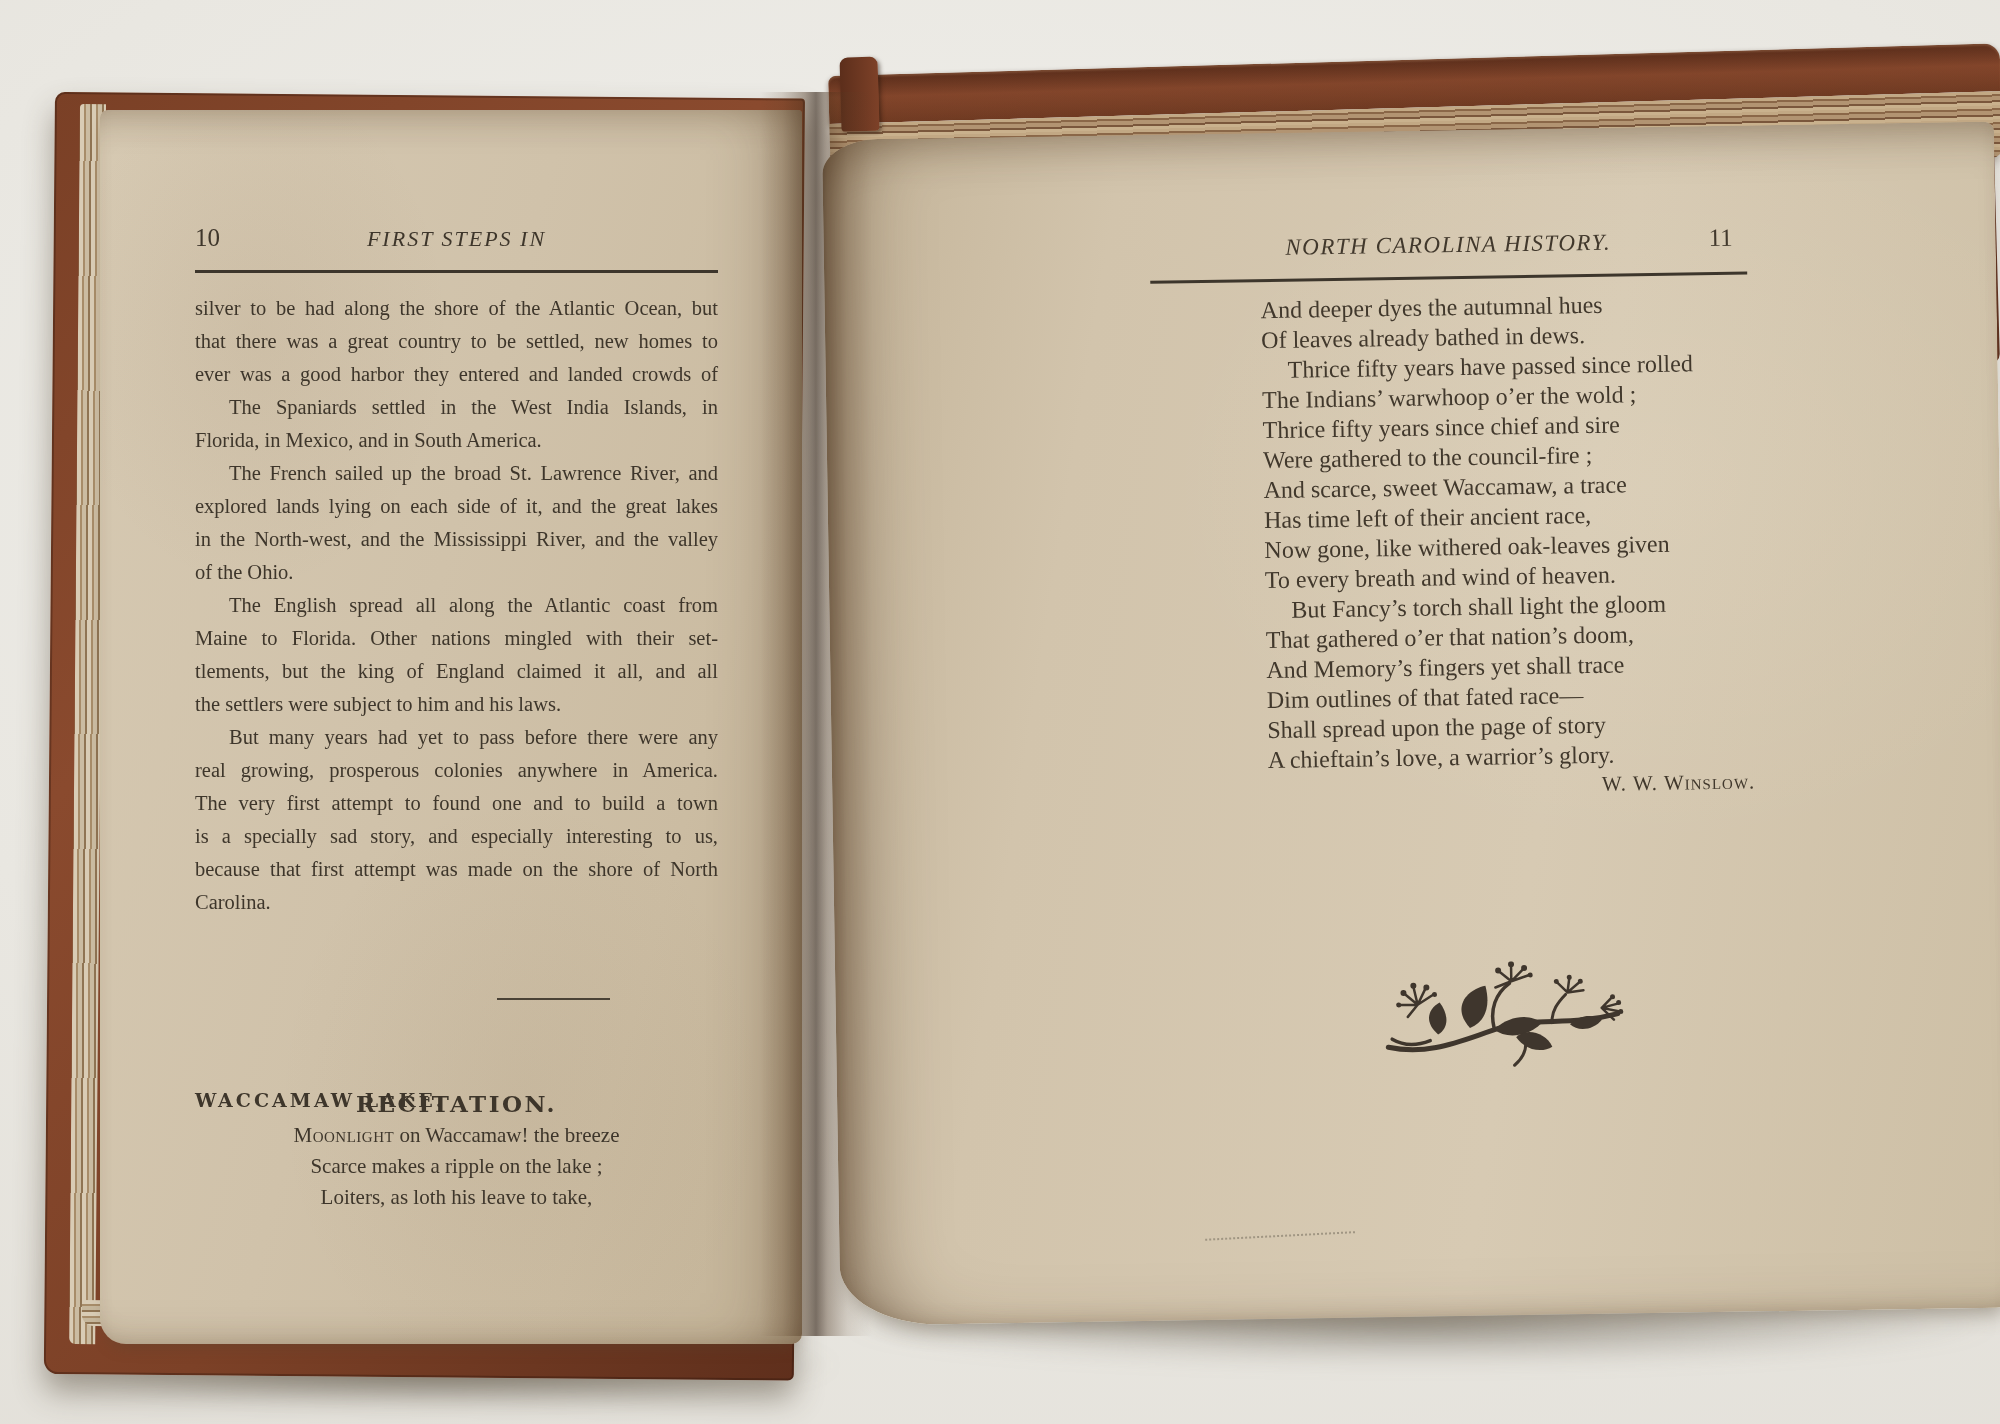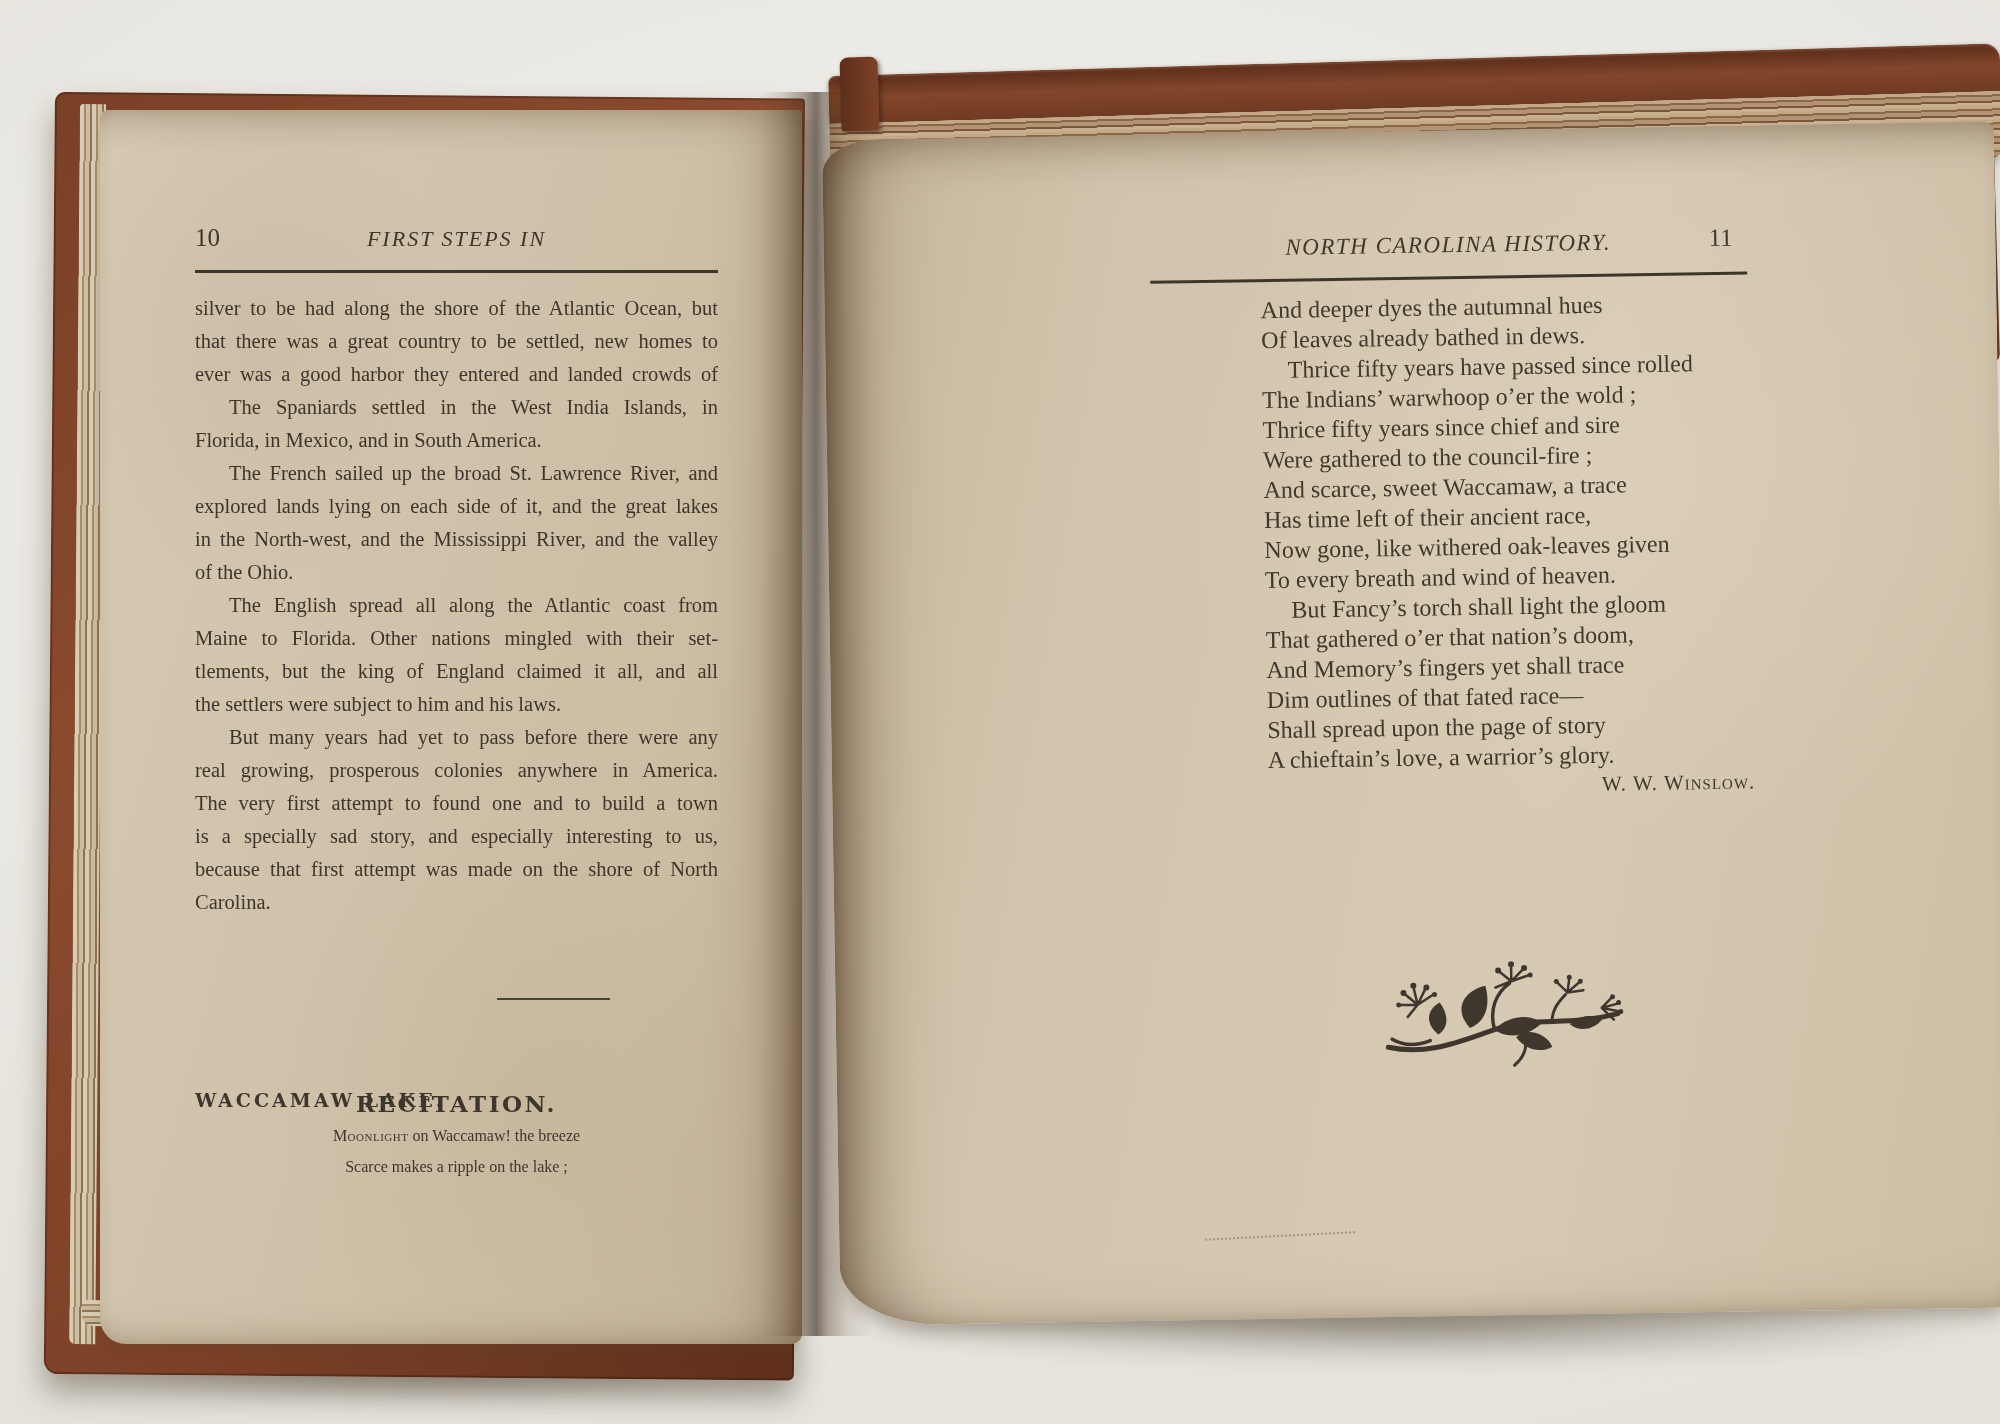--- a/index.html
+++ b/index.html
@@ -126,21 +126,21 @@
   .lp-heading{
     position:absolute;left:95px;top:936px;width:523px;text-align:center;
     font-family:"DejaVu Serif",serif;font-weight:bold;font-size:23px;letter-spacing:2.5px;margin-top:44px;
   }
   .lp-subheading{
     position:absolute;left:95px;top:979px;width:523px;
     font-family:"DejaVu Serif",serif;font-weight:bold;font-size:19px;letter-spacing:3px;
   }
   .lp-poem{
     position:absolute;left:95px;top:1010px;width:523px;text-align:center;
-    font-size:16px;line-height:31px;
+    font-size:21px;line-height:31px;
   }
   .sc{font-variant:small-caps;letter-spacing:.5px;}
 
   
   .right-page *{color:#41382c;}
   .rp-head{position:absolute;left:326px;top:96px;width:597px;height:40px;}
   .rp-running{
     position:absolute;left:0;top:6px;width:100%;text-align:center;
     font-style:italic;font-size:23px;letter-spacing:1.5px;
   }
@@ -285,19 +285,20 @@
           <div class="line">Carolina.</div>
         </div>
       </div>
     <div class="lp-sep"></div>
     <div class="lp-heading">RECITATION.</div>
     <div class="lp-subheading">WACCAMAW LAKE.</div>
     <div class="lp-poem">
       <div class="pline"><span class="sc">Moonlight</span><span> on Waccamaw!  the breeze</span></div>
       <div>
           <div class="pline">Scarce makes a ripple on the lake ;</div>
+          <div class="pline">Loiters, as loth his leave to take,</div>
         </div>
     </div>
   </div>
 
   <div class="gutter"></div>
 
 </div>
 
 </body></html>

